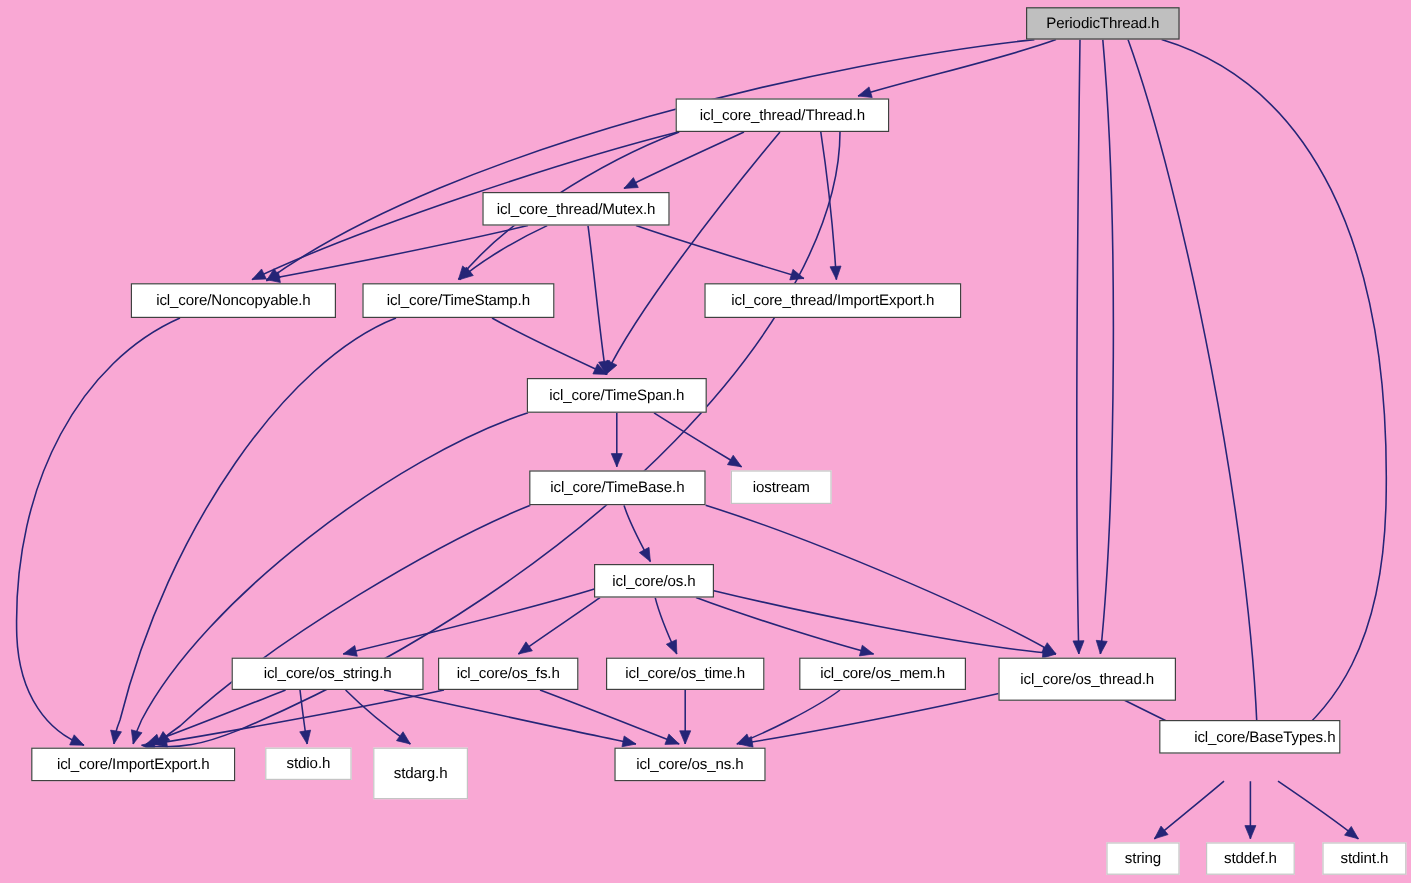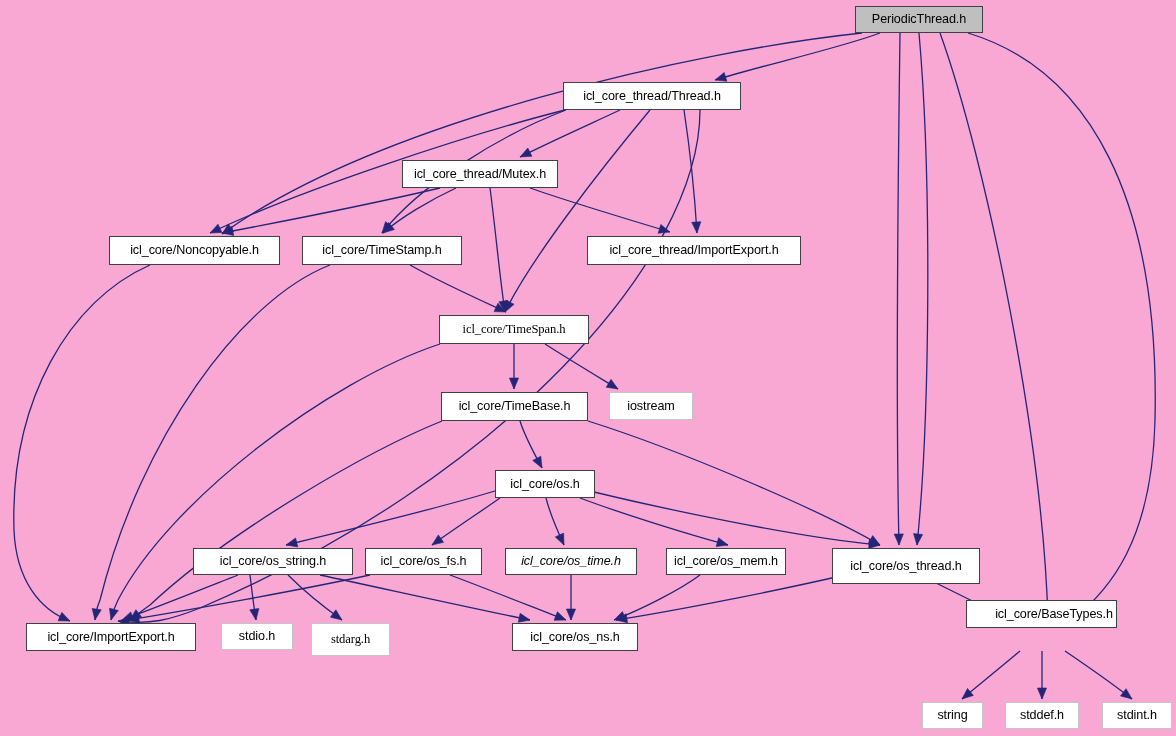--- a/index.html
+++ b/index.html
@@ -163,54 +163,54 @@
       </div>
       <div class="node-box" style="left: 109px; top: 236px; width: 171px; height: 29px;">
         <span class="node-label">icl_core/Noncopyable.h</span>
       </div>
       <div class="node-box" style="left: 302px; top: 236px; width: 160px; height: 29px;">
         <span class="node-label">icl_core/TimeStamp.h</span>
       </div>
       <div class="node-box" style="left: 587px; top: 236px; width: 214px; height: 29px;">
         <span class="node-label">icl_core_thread/ImportExport.h</span>
       </div>
-      <div class="node-box" style="left: 439px; top: 315px; width: 150px; height: 29px; font-family: Liberation Serif, serif;">
+      <div class="node-box" style="left: 439px; top: 315px; width: 150px; height: 29px;">
         <span class="node-label">icl_core/TimeSpan.h</span>
       </div>
       <div class="node-box" style="left: 441px; top: 392px; width: 147px; height: 29px; text-align: right;">
         <span class="node-label">icl_core/TimeBase.h</span>
       </div>
       <div class="node-box sys-node" style="left: 609px; top: 392px; width: 84px; height: 28px;">
         <span class="node-label">iostream</span>
       </div>
       <div class="node-box" style="left: 495px; top: 470px; width: 100px; height: 28px;">
         <span class="node-label">icl_core/os.h</span>
       </div>
       <div class="node-box" style="left: 193px; top: 548px; width: 160px; height: 27px;">
         <span class="node-label">icl_core/os_string.h</span>
       </div>
       <div class="node-box" style="left: 365px; top: 548px; width: 117px; height: 27px;">
         <span class="node-label">icl_core/os_fs.h</span>
       </div>
-      <div class="node-box" style="left: 505px; top: 548px; width: 132px; height: 27px; font-style: italic;">
+      <div class="node-box" style="left: 505px; top: 548px; width: 132px; height: 27px;">
         <span class="node-label">icl_core/os_time.h</span>
       </div>
-      <div class="node-box" style="left: 666px; top: 548px; width: 120px; height: 27px; text-align: center;">
+      <div class="node-box" style="left: 666px; top: 548px; width: 139px; height: 27px; text-align: center;">
         <span class="node-label">icl_core/os_mem.h</span>
       </div>
       <div class="node-box" style="left: 832px; top: 548px; width: 148px; height: 36px;">
         <span class="node-label">icl_core/os_thread.h</span>
       </div>
       <div class="node-box" style="left: 26px; top: 623px; width: 170px; height: 28px;">
         <span class="node-label">icl_core/ImportExport.h</span>
       </div>
       <div class="node-box sys-node" style="left: 221px; top: 623px; width: 72px; height: 27px;">
         <span class="node-label">stdio.h</span>
       </div>
-      <div class="node-box sys-node" style="left: 311px; top: 623px; width: 79px; height: 33px; font-family: Liberation Serif, serif;">
+      <div class="node-box sys-node" style="left: 311px; top: 623px; width: 79px; height: 43px;">
         <span class="node-label">stdarg.h</span>
       </div>
       <div class="node-box" style="left: 512px; top: 623px; width: 126px; height: 28px;">
         <span class="node-label">icl_core/os_ns.h</span>
       </div>
       <div class="node-box" style="left: 966px; top: 600px; width: 151px; height: 28px; padding-left: 25px;">
         <span class="node-label">icl_core/BaseTypes.h</span>
       </div>
       <div class="node-box sys-node" style="left: 922px; top: 702px; width: 61px; height: 27px;">
         <span class="node-label">string</span>

